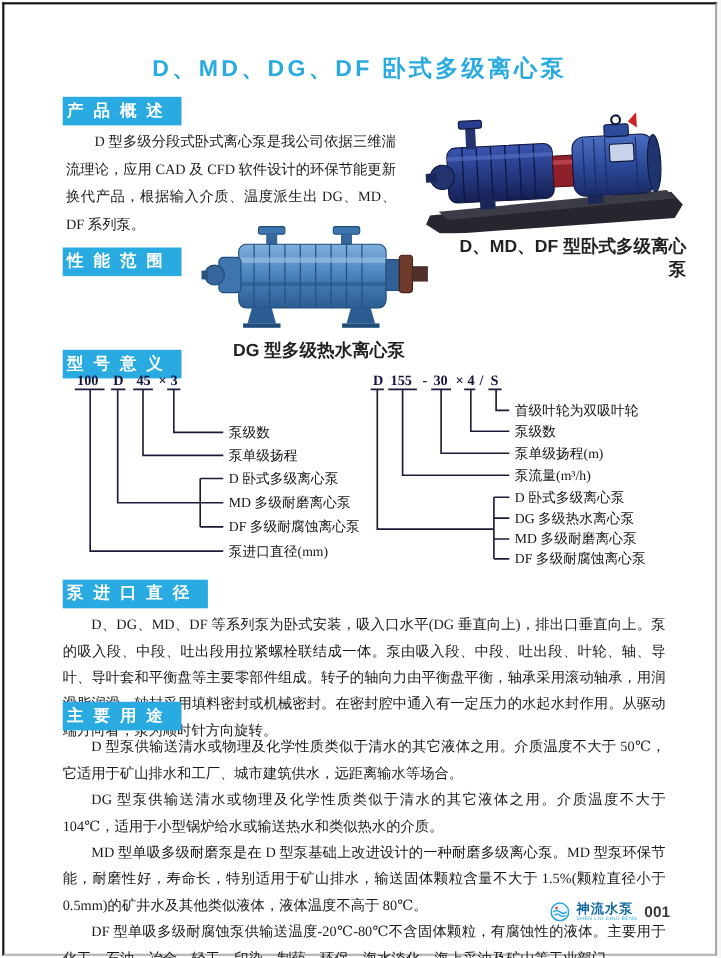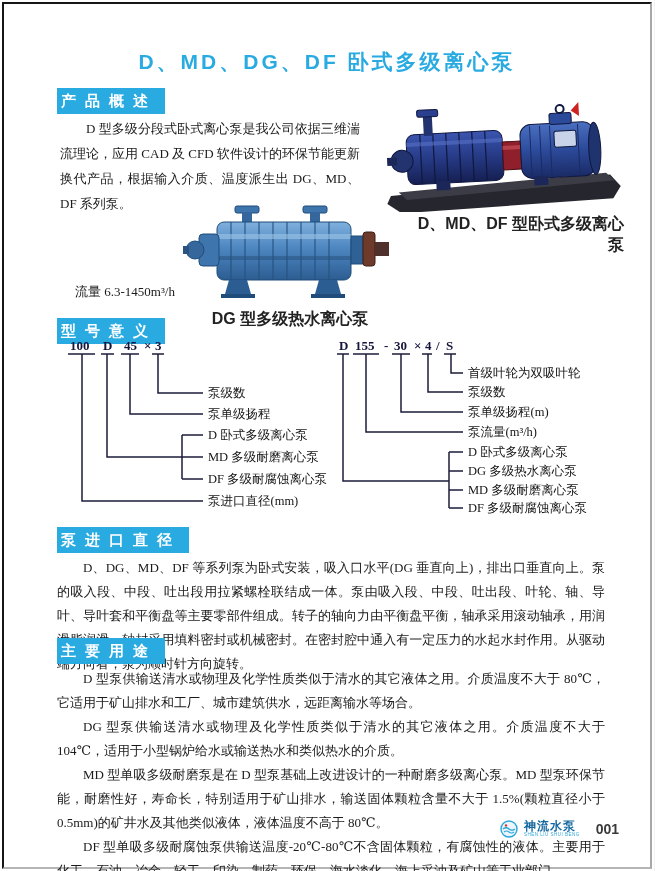--- a/index.html
+++ b/index.html
@@ -20,21 +20,21 @@
   .perf{font-size:13px;line-height:23px;white-space:pre-line;}
   .caption{font-family:"Liberation Sans","DejaVu Sans",sans-serif;font-weight:bold;
            font-size:16px;color:#222;}
   .footer{display:flex;align-items:center;gap:6px;}
   .brand-block{display:flex;flex-direction:column;line-height:1;}
   .brand-name{font-family:"Liberation Sans","DejaVu Sans",sans-serif;font-weight:bold;
               font-size:12px;color:#15699f;letter-spacing:1px;}
   .brand-sub{font-size:4.5px;color:#2fa6db;letter-spacing:.5px;margin-top:1px;
              font-family:"Liberation Sans","DejaVu Sans",sans-serif;}
   .page-num{font-family:"Liberation Sans","DejaVu Sans",sans-serif;font-weight:bold;
-            font-size:14px;color:#3a3a3a;margin-left:10px;}
+            font-size:14px;color:#3a3a3a;margin-left:0;}
   svg text{font-family:"Liberation Serif","DejaVu Serif",serif;}
   .dcode{font-weight:bold;font-size:13px;fill:#14143c;}
   .dlabel{font-size:12.5px;fill:#141414;}
 </style>
 </head>
 <body>
 
 <div class="viewport">
   <div class="sheet"></div>
 
@@ -97,23 +97,22 @@
       <circle cx="179" cy="26" r="4" fill="none" stroke="#10183f" stroke-width="2"></circle>
       <polygon points="190,28 198,20 198,34" fill="#c22"></polygon>
       <ellipse cx="212" cy="67" rx="6" ry="26" fill="#1f336f" stroke="#10183f"></ellipse>
 
       <rect x="52" y="92" width="14" height="9" fill="#1a2758"></rect>
       <rect x="150" y="92" width="14" height="9" fill="#1a2758"></rect>
     </g>
   </svg>
   <div class="abs caption" style="right:30px;top:214px;width:220px;text-align:right;">D、MD、DF 型卧式多级离心泵</div>
 
-  <div class="abs perf" style="left:75px;top:257px;">
-    <div>流量 6.3-1450m³/h</div>
-    <div>扬程 17-1990m</div>
+  <div class="abs" style="left:57px;top:225px;">
+    <span class="sec-head">性能范围</span>
   </div>
 
   <svg class="abs" style="left:183px;top:194px;" width="214" height="112" viewBox="0 0 214 112">
     <defs>
       <linearGradient id="g3" x1="0" y1="0" x2="0" y2="1">
         <stop offset="0" stop-color="#7fb0dd"></stop>
           <stop offset="0.45" stop-color="#4d86c0"></stop>
           <stop offset="1" stop-color="#2c5d92"></stop>
       </linearGradient>
     </defs>
@@ -229,21 +228,21 @@
     <span class="sec-head">泵进口直径</span>
   </div>
   <div class="abs body-text tight" style="left:57px;top:556px;width:548px;">
     <p>D、DG、MD、DF 等系列泵为卧式安装，吸入口水平(DG 垂直向上)，排出口垂直向上。泵的吸入段、中段、吐出段用拉紧螺栓联结成一体。泵由吸入段、中段、吐出段、叶轮、轴、导叶、导叶套和平衡盘等主要零部件组成。转子的轴向力由平衡盘平衡，轴承采用滚动轴承，用润滑脂润滑。轴封采用填料密封或机械密封。在密封腔中通入有一定压力的水起水封作用。从驱动端方向看，泵为顺时针方向旋转。</p>
   </div>
 
   <div class="abs" style="left:57px;top:638px;">
     <span class="sec-head">主要用途</span>
   </div>
   <div class="abs body-text tight" style="left:57px;top:667px;width:548px;">
-    <p>D 型泵供输送清水或物理及化学性质类似于清水的其它液体之用。介质温度不大于 80℃，它适用于矿山排水和工厂、城市建筑供水，远距离输水等场合。</p>
+    <p>D 型泵供输送清水或物理及化学性质类似于清水的其它液体之用。介质温度不大于 50℃，它适用于矿山排水和工厂、城市建筑供水，远距离输水等场合。</p>
     <p>DG 型泵供输送清水或物理及化学性质类似于清水的其它液体之用。介质温度不大于 104℃，适用于小型锅炉给水或输送热水和类似热水的介质。</p>
     <p>MD 型单吸多级耐磨泵是在 D 型泵基础上改进设计的一种耐磨多级离心泵。MD 型泵环保节能，耐磨性好，寿命长，特别适用于矿山排水，输送固体颗粒含量不大于 1.5%(颗粒直径小于 0.5mm)的矿井水及其他类似液体，液体温度不高于 80℃。</p>
     <p>DF 型单吸多级耐腐蚀泵供输送温度-20℃-80℃不含固体颗粒，有腐蚀性的液体。主要用于化工、石油、冶金、轻工、印染、制药、环保、海水淡化、海上采油及矿山等工业部门。</p>
   </div>
 
   <div class="abs footer" style="left:500px;top:820px;">
     <svg width="18" height="18" viewBox="0 0 18 18">
       <circle cx="9" cy="9" r="8" fill="#eaf6fc" stroke="#2fa6db" stroke-width="1.4"></circle>
       <path d="M3,9 Q6,6.5 9,9 T15,9" fill="none" stroke="#2fa6db" stroke-width="1.4"></path>
       <path d="M4,12 Q6.5,10 9,12 T14,12" fill="none" stroke="#2fa6db" stroke-width="1.2"></path>

